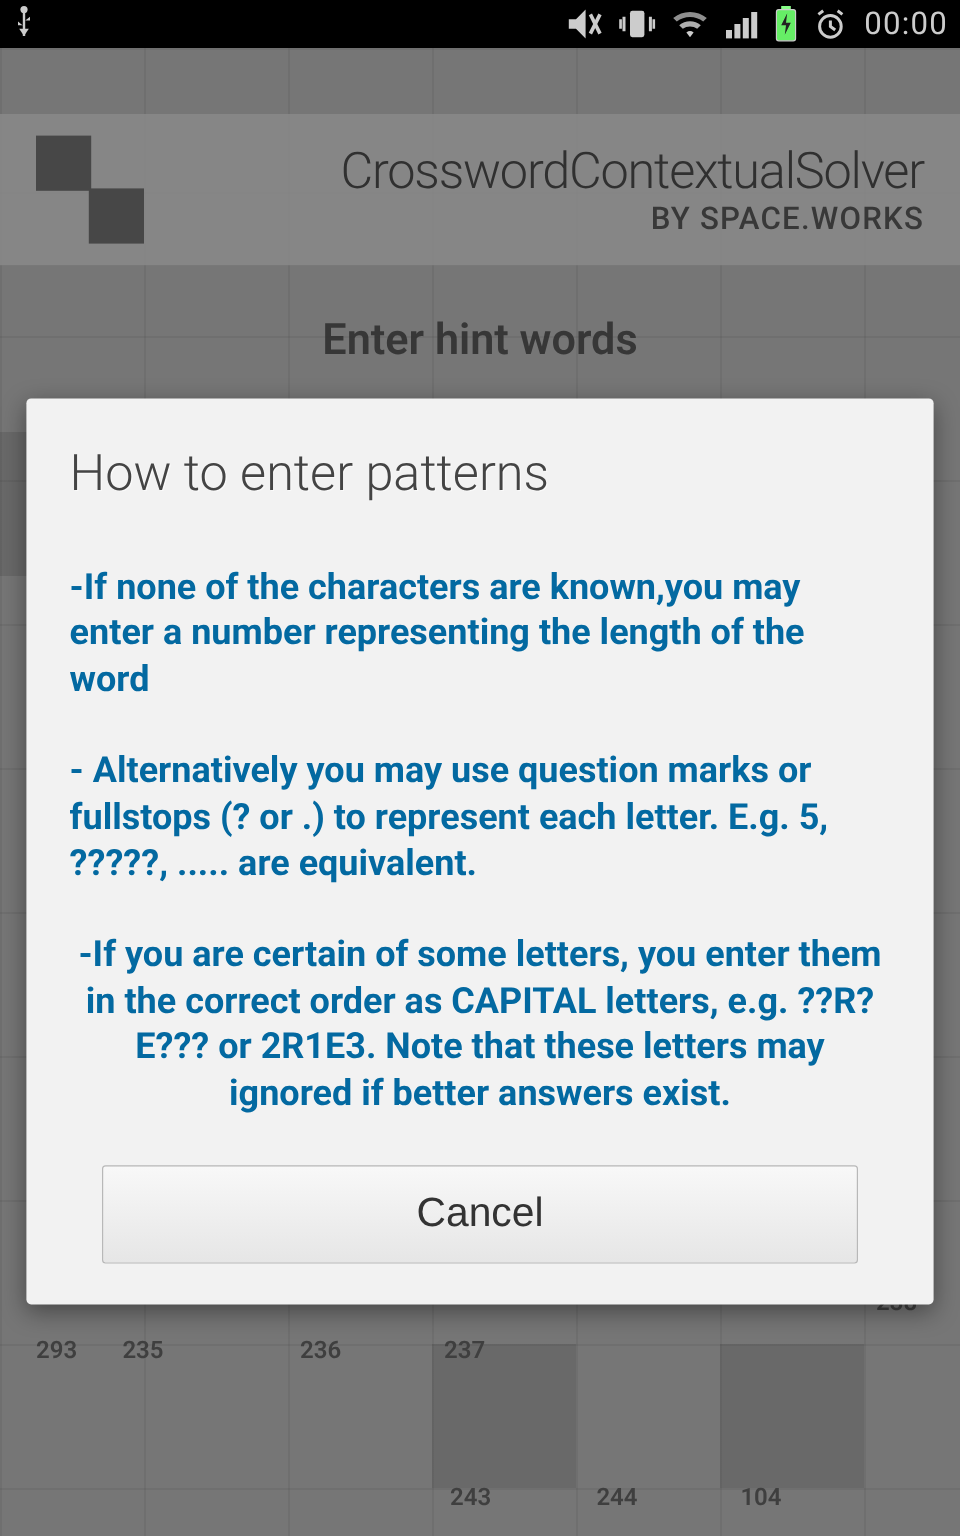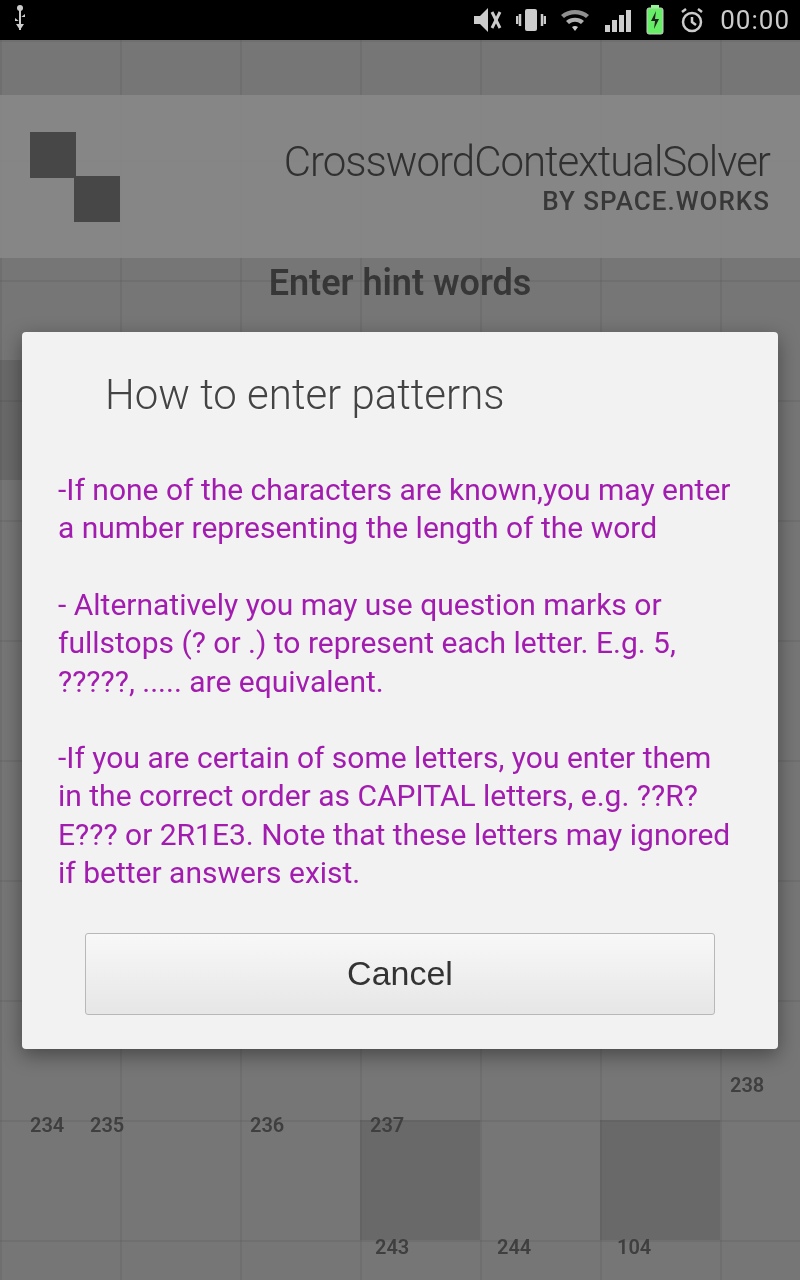--- a/index.html
+++ b/index.html
@@ -39,21 +39,21 @@
   .grid-dark1, .grid-dark2, .grid-dark3 {
     position: absolute; background: rgba(0,0,0,0.15);
   }
   .grid-dark1 { left: 0; top: 320px; width: 120px; height: 120px; }
   .grid-dark2 { left: 360px; top: 1080px; width: 120px; height: 120px; }
   .grid-dark3 { left: 600px; top: 1080px; width: 120px; height: 120px; }
 
   .app-header {
     position: absolute;
     top: 55px; left: 0; right: 0;
-    height: 163px;
+    height: 126px;
     background: rgba(230,230,230,0.85);
     display: flex;
     align-items: center;
     padding: 0 30px;
     gap: 44px;
   }
   .logo {
     width: 90px; height: 90px; position: relative; flex: 0 0 auto;
   }
   .logo .sq1, .logo .sq2 {
@@ -71,21 +71,21 @@
     text-align: center;
     font-size: 36px; font-weight: 600;
     color: #222;
     opacity: 0.9;
   }
 
   .grid-nums {
     position: absolute; font-size: 20px; color: #444; font-weight: 600;
   }
   .gn1 { top: 1073px; left: 30px; }
-  .gn2 { top: 1073px; left: 90px; text-align: center; }
+  .gn2 { top: 1073px; left: 102px; text-align: center; }
   .gn3 { top: 1073px; left: 250px; }
   .gn4 { top: 1073px; left: 370px; text-align: right; }
   .gn5 { top: 1012px; left: 730px; margin-top: 21px; }
   .gn6 { top: 1195px; left: 375px; }
   .gn7 { top: 1195px; left: 497px; }
   .gn8 { top: 1195px; left: 617px; }
 
   
   .dim {
     position: absolute; inset: 0;
@@ -101,30 +101,29 @@
     border-radius: 4px;
     box-shadow: 0 6px 20px rgba(0,0,0,0.4);
     padding: 38px 36px 34px 36px;
   }
   .dialog-title {
     font-size: 42px;
     font-weight: 300;
     color: #444;
     text-shadow: 1px 1px 0 rgba(255,255,255,0.6);
     margin-bottom: 52px;
-    margin-left: 47px;
   }
   .dialog-body p {
     font-size: 30px;
     line-height: 1.28;
-    color: #a21caf;
-    font-weight: 400;
+    color: #0369a1;
+    font-weight: 700;
     margin-bottom: 38px;
   }
-  .dialog-body p:last-of-type { margin-bottom: 40px; }
+  .dialog-body p:last-of-type { margin-bottom: 40px; text-align: center; }
 
   .cancel-btn {
     display: block;
     margin: 0 auto;
     width: 630px;
     height: 82px;
     background: linear-gradient(#f8f8f8, #e6e6e6);
     border: 1px solid #b8b8b8;
     border-radius: 3px;
     font-size: 34px;
@@ -206,21 +205,21 @@
         <div class="sq2"></div>
     </div>
     <div class="header-text">
       <div class="header-title">CrosswordContextualSolver</div>
       <div class="header-sub">BY SPACE.WORKS</div>
     </div>
   </div>
 
   <div class="hint-bg-label">Enter hint words</div>
 
-  <div class="grid-nums gn1">234</div>
+  <div class="grid-nums gn1">293</div>
   <div class="grid-nums gn2">235</div>
   <div class="grid-nums gn3">236</div>
   <div class="grid-nums gn4">237</div>
   <div class="grid-nums gn5">238</div>
   <div class="grid-nums gn6">243</div>
   <div class="grid-nums gn7">244</div>
   <div class="grid-nums gn8">104</div>
 
   <div class="dim"></div>
 

